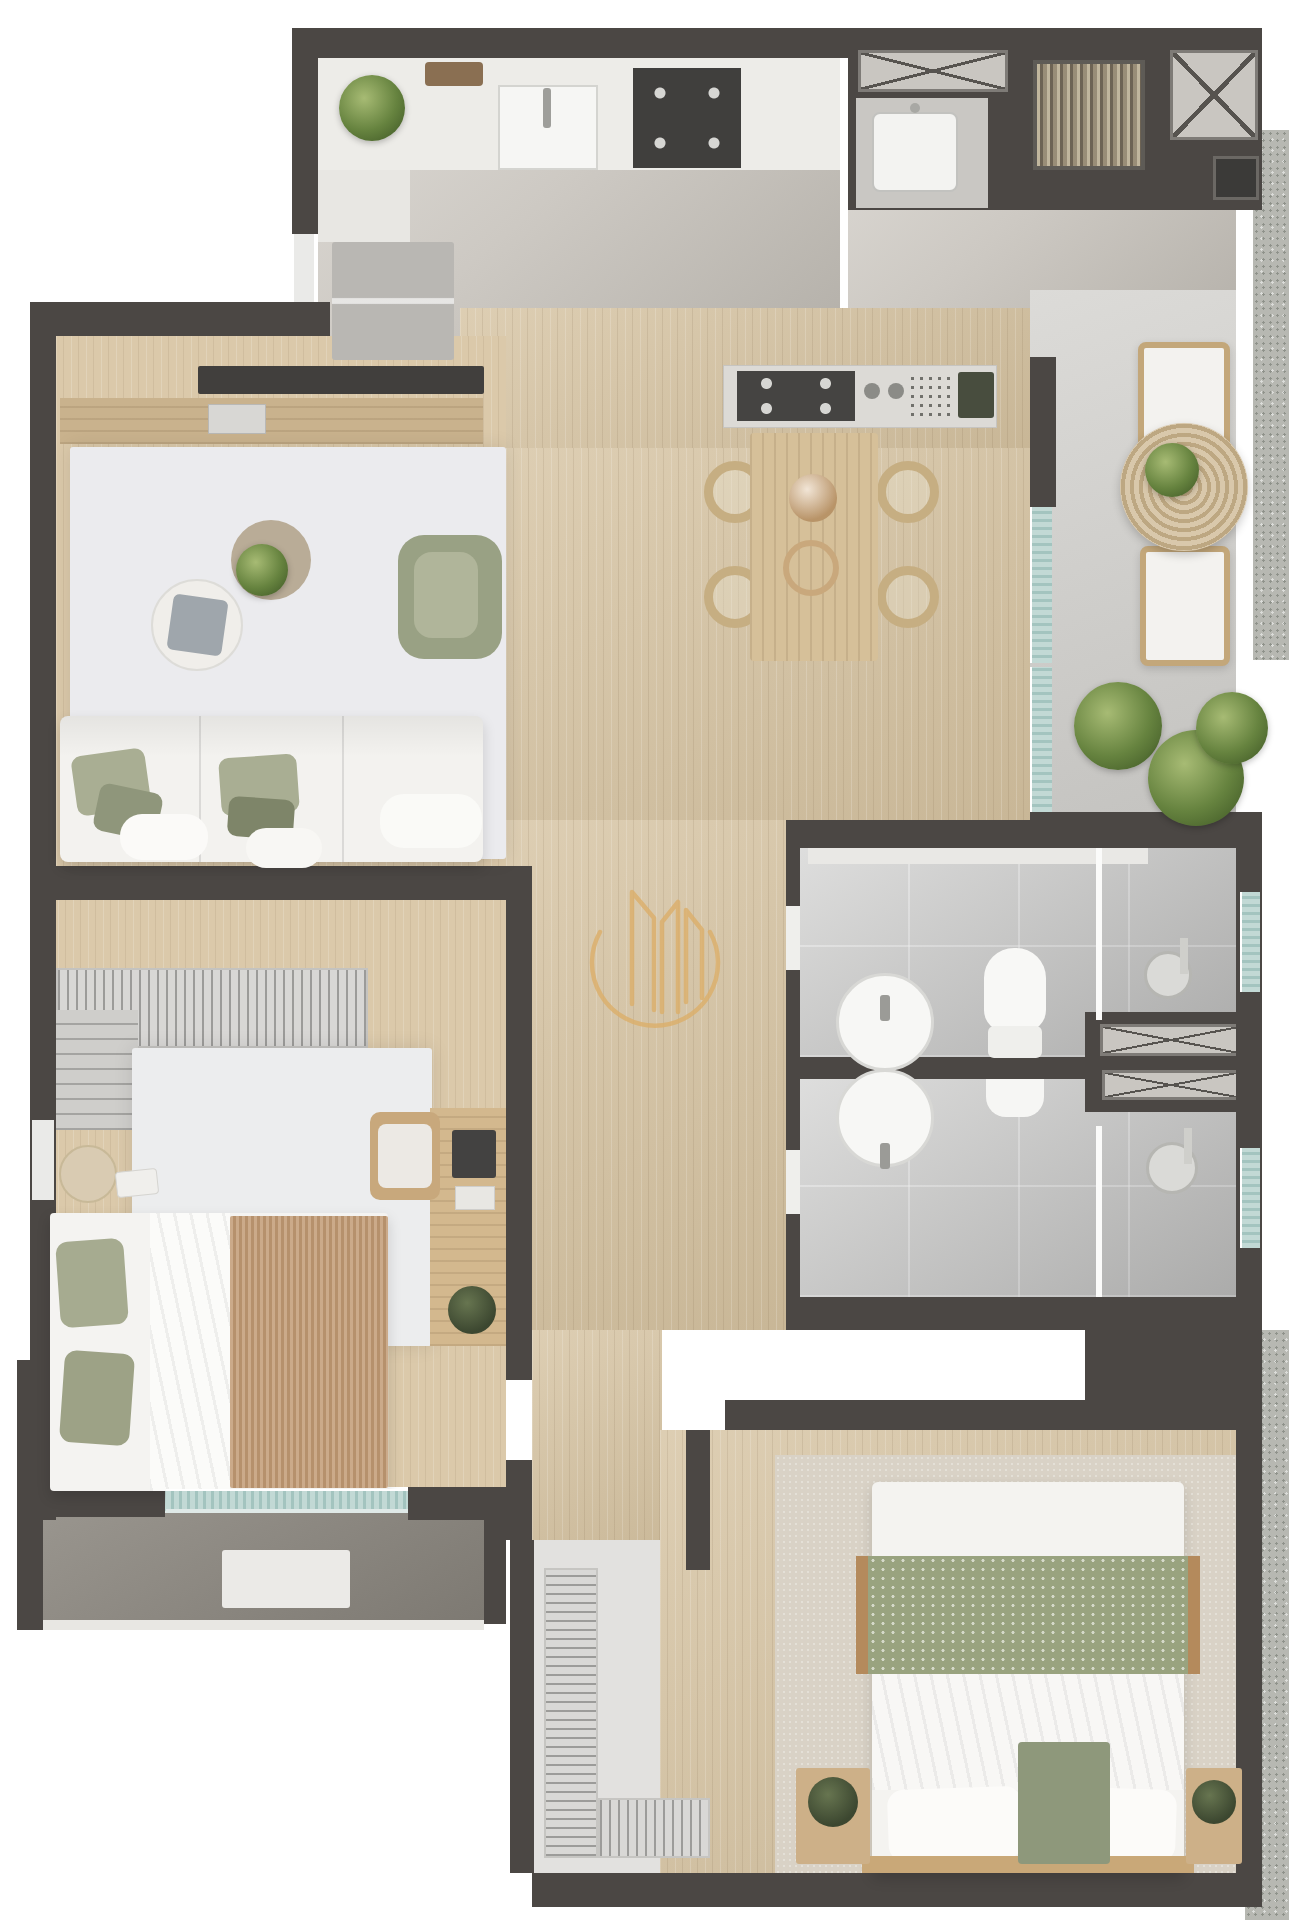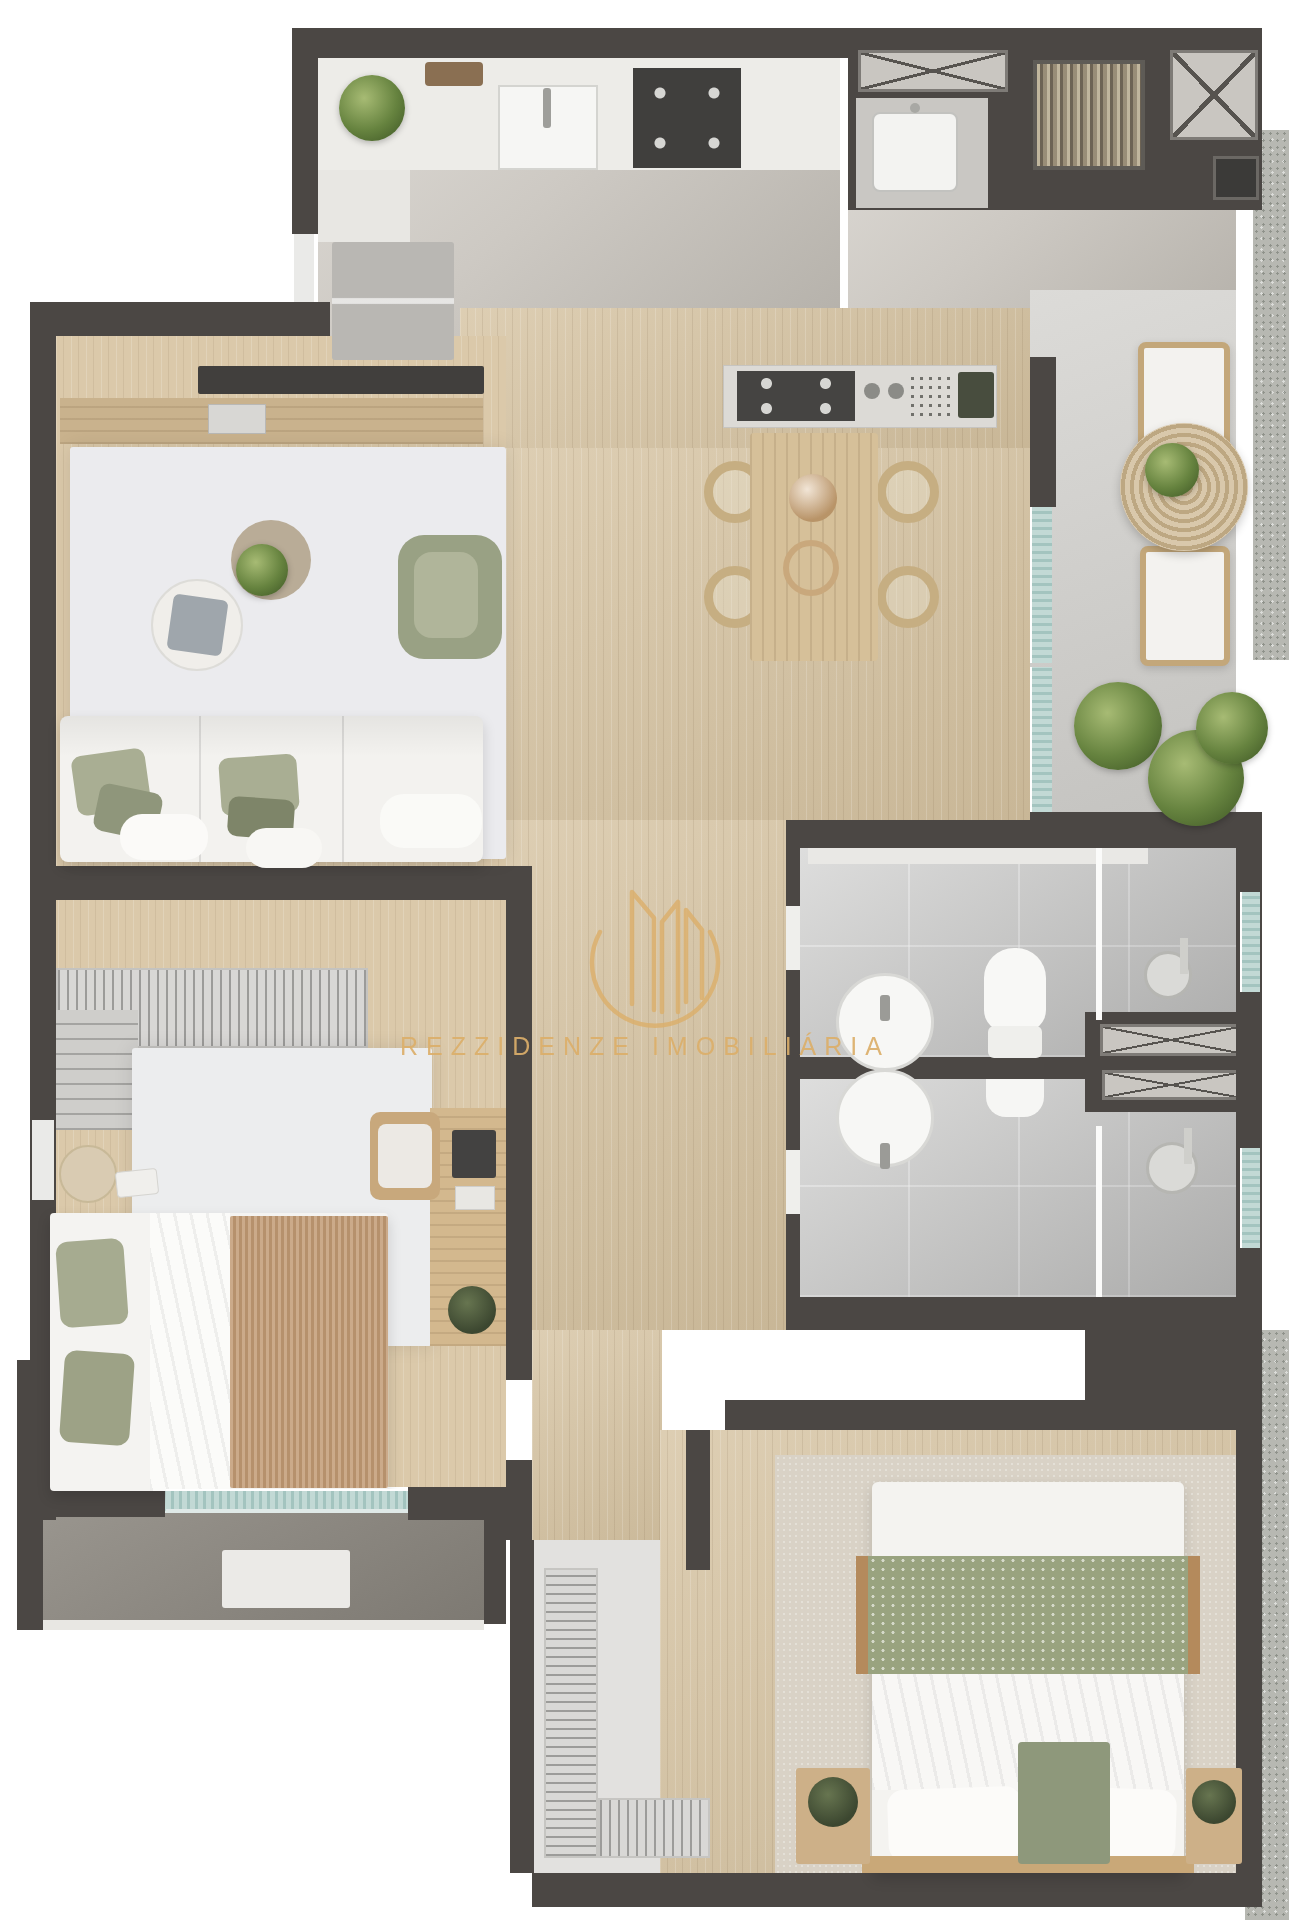--- a/index.html
+++ b/index.html
@@ -229,14 +229,13 @@
       <div class="el plant" style="border-radius: 50%; left: 1196px; top: 692px; width: 72px; height: 72px;"></div>
     </div>
 
   <svg class="wm-logo" width="170" height="190" viewBox="0 0 170 190">
     <path d="M 30 80 A 63 63 0 1 0 140 80"></path>
     <path d="M 62 152 L 62 40 L 84 66 L 84 158"></path>
     <path d="M 92 160 L 92 70 L 108 50 L 108 160"></path>
     <path d="M 116 150 L 116 58 L 132 78 L 132 146"></path>
   </svg>
 
-  <div class="wm-text">REZZIDENZE IMOBILIÁRIA</div>
 </div>
 
 </body></html>

